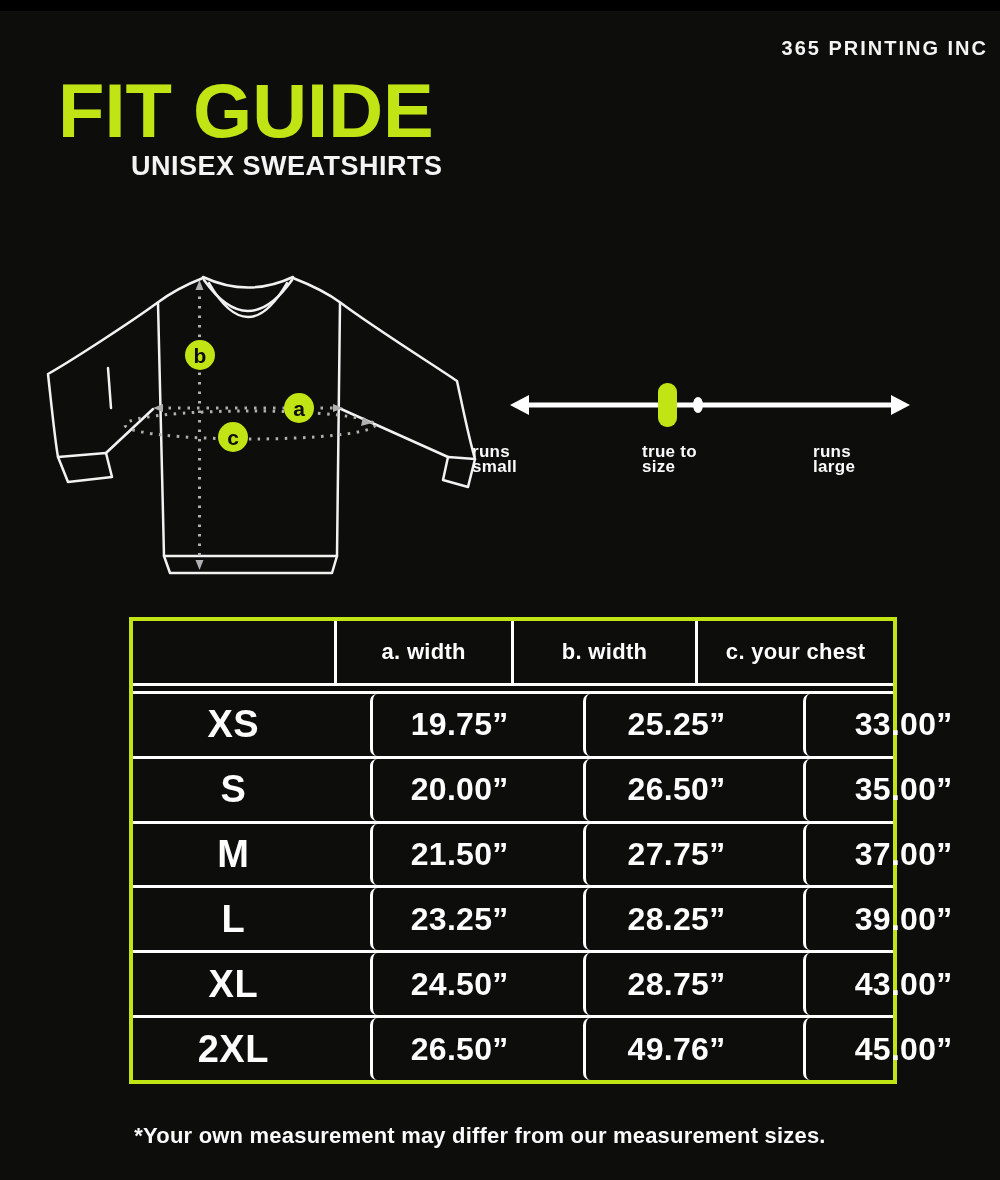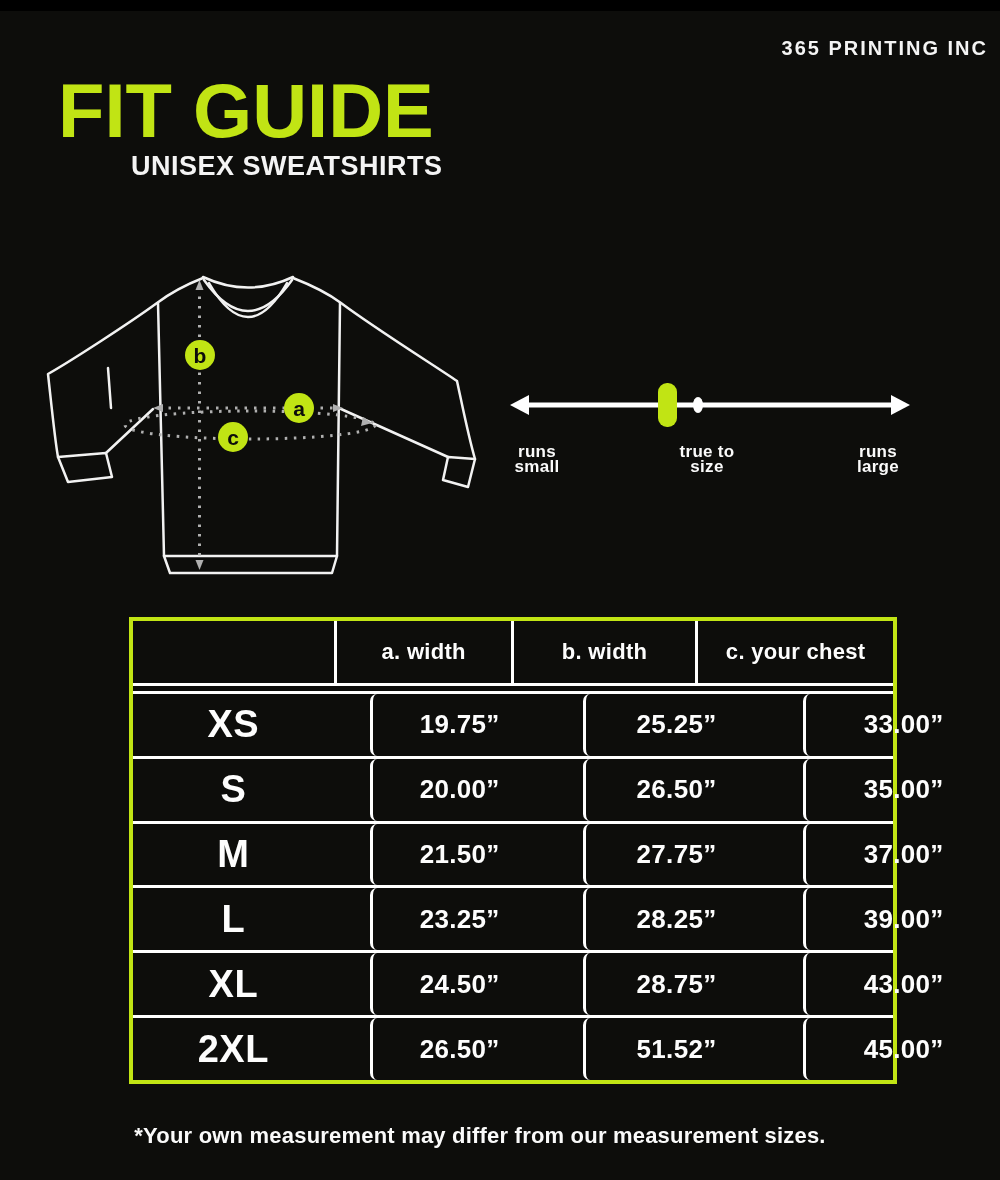--- a/index.html
+++ b/index.html
@@ -28,41 +28,41 @@
     font-size:27px;letter-spacing:0.5px;color:#f4f4f4;white-space:nowrap;
   }
   
   .sweatshirt-svg{position:absolute;left:35px;top:250px;}
   .scale-svg{position:absolute;left:505px;top:360px;}
   .marker-letter{
     font-family:"Liberation Sans",sans-serif;font-weight:bold;font-size:21px;
     fill:#0d0d0b;text-anchor:middle;
   }
   .scale-label{
-    position:absolute;top:433px;width:130px;text-align:center;
+    position:absolute;top:433px;width:130px;text-align:left;
     font-size:17px;line-height:15px;color:#fafafa;letter-spacing:0.3px;
   }
   
   .sizetable{
     position:absolute;left:129px;top:606px;width:768px;height:467px;
     border:4px solid var(--green);box-sizing:border-box;background:var(--bg);
     display:flex;flex-direction:column;
   }
   .trow{display:grid;grid-template-columns:26.4% 23.3% 24.3% 26.0%;}
   .trow>div{
     border-left:3px solid #fff;display:flex;align-items:center;justify-content:center;
     color:#fdfdfd;
   }
   .trow>div:first-child{border-left:none;}
   .thead{height:62px;border-bottom:3px solid #fff;}
   .thead>div{font-size:22px;letter-spacing:0.3px;}
   .tgap{height:5px;flex:0 0 auto;}
   .brow{flex:1 1 auto;border-top:3px solid #fff;gap:36px;}
   .brow .size-cell{font-size:38px;letter-spacing:0.5px;}
-  .brow .val-cell{font-size:26px;letter-spacing:0.3px;border-radius:7px;}
+  .brow .val-cell{font-size:32px;letter-spacing:0.3px;border-radius:7px;}
   
   .footnote{
     position:absolute;left:0;top:1112px;width:960px;text-align:center;
     font-size:22px;letter-spacing:0.2px;color:#fafafa;
   }
 </style>
 </head>
 <body>
 
 <div id="page">
@@ -170,20 +170,20 @@
     </div>
     <div class="trow brow">
       <div class="size-cell">XL</div>
       <div class="val-cell">24.50”</div>
       <div class="val-cell">28.75”</div>
       <div class="val-cell">43.00”</div>
     </div>
     <div class="trow brow">
       <div class="size-cell">2XL</div>
       <div class="val-cell">26.50”</div>
-      <div class="val-cell">51.52”</div>
+      <div class="val-cell">49.76”</div>
       <div class="val-cell">45.00”</div>
     </div>
   </div>
 
   <div class="footnote">*Your own measurement may differ from our measurement sizes.</div>
 
 </div>
 
 </body></html>

